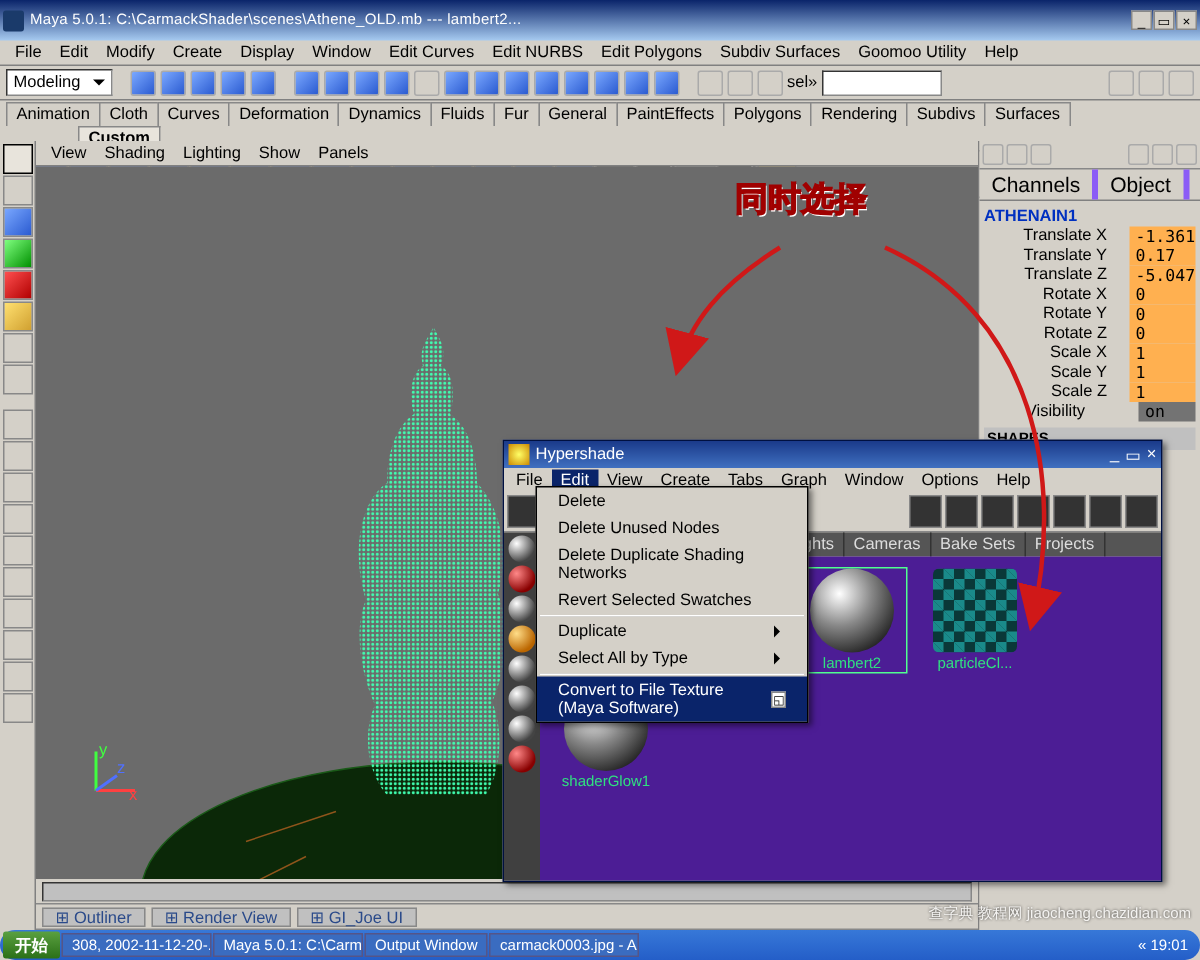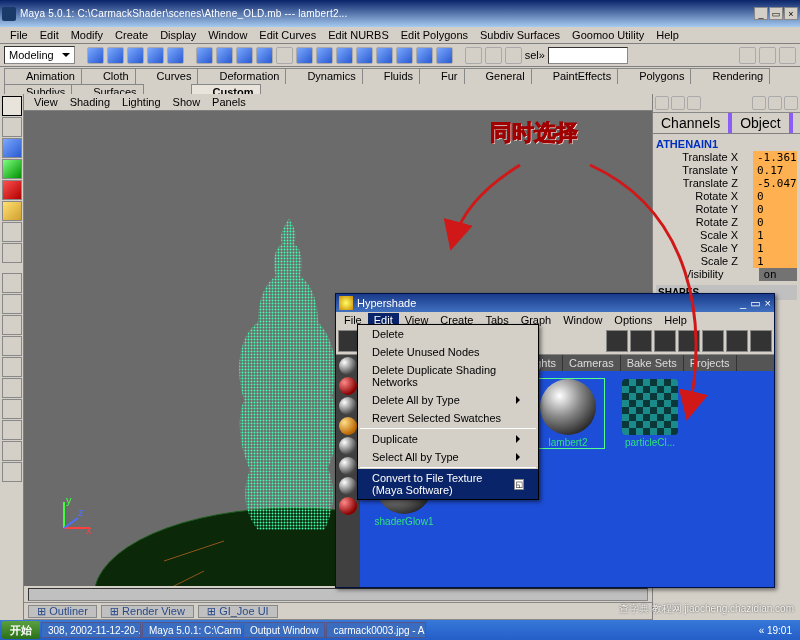--- a/index.html
+++ b/index.html
@@ -17,21 +17,21 @@
 
 .row-tool { display:flex; align-items:center; gap:3px; padding:2px 4px; border-bottom:1px solid #808080; }
 .dropdown { background:#fff; border:1px inset #888; padding:1px 4px; font-size:10px; display:flex; align-items:center; gap:8px; height:18px;}
 .dropdown .arrow { border:4px solid transparent; border-top-color:#000; margin-top:3px;}
 .ico { width:17px; height:17px; border:1px solid #aaa; background:#d4d0c8; border-radius:2px;}
 .ico.bl { background:linear-gradient(135deg,#7aa8ff,#2a5ad0); }
 .sel-field { background:#fff; border:1px inset #888; width:80px; height:17px; padding:0 2px; font-size:10px;}
 
 
 .shelf-tabs { display:flex; padding:1px 4px 0 4px; gap:0; border-bottom:1px solid #808080; font-size:10px; flex-wrap:wrap;}
-.shelf-tabs span { padding:1px 6px 2px 21px; border:1px solid #888; border-bottom:none; background:#d4d0c8; margin-right:-1px;}
+.shelf-tabs span { padding:1px 6px 2px 6px; border:1px solid #888; border-bottom:none; background:#d4d0c8; margin-right:-1px;}
 .shelf-tabs span.sel { background:#e8e4dc; font-weight:bold;margin-left:48px; }
 
 
 .shelf-icons { display:flex; gap:1px; padding:2px 4px; border-bottom:1px solid #808080;}
 .shelf-icons .si { width:26px; height:26px; border:1px solid #888; background:linear-gradient(135deg,#4b7ff0,#1a3aa0); border-radius:2px; }
 .shelf-icons .si.dk { background:#333; }
 .shelf-icons .si.gy { background:#999; }
 .shelf-icons .si.mel { background:#000; color:#fff; font-size:15px; display:flex; align-items:center; justify-content:center; }
 .shelf-icons .si.yel { background:linear-gradient(#f8e070,#d0a030); }
 
@@ -58,21 +58,21 @@
 .cb-name { color:#0030c0; font-weight:bold; padding:1px 0;}
 .cb-row { display:flex; justify-content:space-between; padding:0;}
 .cb-row .l { color:#000; text-align:right; width:86px; padding-right:4px;}
 .cb-row .v { background:#ffb050; padding:0 4px; width:44px; font-family:monospace;}
 .cb-row .v.w { background:#737373;margin-left:32px;}
 .cb-hdr { background:#c0c0c0; padding:2px; font-size:10px; font-weight:bold;}
 .sl-row { height:17px; display:flex; align-items:center; gap:4px; padding:0 4px; border-bottom:1px solid #888; font-size:10px;}
 .sl-seg { background:#c0c0c0; border:1px inset #888; height:13px; flex:1;}
 
 
-.taskbar { position:absolute; bottom:0; left:0; right:0; height:20px; background:linear-gradient(#3778d8,#245ec8); display:flex; align-items:center; gap:1px; padding:0 2px;}
+.taskbar { position:absolute; bottom:0; left:0; right:0; height:20px; background:linear-gradient(#3778d8,#245ec8); display:flex; align-items:center; gap:1px; padding:0 2px;border-radius:10px;}
 .taskbar .start { background:linear-gradient(#5aa040,#2b7018); color:#fff; padding:1px 8px; font-weight:bold; height:18px; display:flex; align-items:center; font-size:11px; border-radius:2px;}
 .taskbar .ti { background:#3a6cc0; color:#fff; padding:1px 6px; height:16px; font-size:10px; border:1px solid #558; display:flex; align-items:center; max-width:100px; overflow:hidden; white-space:nowrap;}
 .taskbar .tray { margin-left:auto; color:#fff; font-size:10px; padding:0 6px;}
 
 
 .hypershade { position:absolute; left:335px; top:293px; width:440px; height:295px; background:#d4d0c8; border:1px solid #001040; box-shadow:2px 2px 4px rgba(0,0,0,.5);}
 .hypershade .hs-title { height:18px; background:linear-gradient(#1a3a8a,#4070c0); color:#fff; display:flex; align-items:center; padding:0 3px; gap:4px; font-size:11px;}
 .hypershade .hs-title .app-ic { width:14px; height:14px; background:radial-gradient(circle,#ff6,#c80);}
 .hypershade .hs-title .sp { flex:1;}
 .hypershade .hs-menu { display:flex; padding:1px 2px; font-size:11px;}
@@ -82,21 +82,21 @@
 .hs-toolbar .hi { width:22px; height:22px; border:1px solid #888; background:#333;}
 .hs-body { display:flex; height:232px;}
 .hs-left { width:24px; background:#404040; overflow:hidden;}
 .hs-left .sw { width:18px; height:18px; margin:2px auto; border-radius:50%; background:radial-gradient(circle at 30% 30%, #fff, #444 70%);}
 .hs-left .sw.r{background:radial-gradient(circle at 30% 30%,#f88,#800 70%);}
 .hs-left .sw.o{background:radial-gradient(circle at 30% 30%,#fd8,#b60 70%);}
 .hs-content { flex:1; display:flex; flex-direction:column;}
 .hs-tabs { display:flex; background:#555; font-size:10px; color:#ddd;}
 .hs-tabs span { padding:2px 6px; border-right:1px solid #333;}
 .hs-tabs span.sel { background:#777;}
-.hs-grid { flex:1; background:#1d4ed8; display:flex; flex-wrap:wrap; align-content:flex-start; padding:8px; gap:10px;}
+.hs-grid { flex:1; background:#4c1d95; display:flex; flex-wrap:wrap; align-content:flex-start; padding:8px; gap:10px;}
 .sw-cell { width:72px; display:flex; flex-direction:column; align-items:center; gap:2px;}
 .sw-cell .ball { width:56px; height:56px; border-radius:50%; background:radial-gradient(circle at 35% 30%,#fff,#888 40%,#222 80%);}
 .sw-cell .ball.white { background:radial-gradient(circle at 35% 30%,#fff,#f8f8f8 60%,#ccc 100%);}
 .sw-cell .ball.check { background-image:linear-gradient(45deg,#1a8a8a 25%,transparent 25%,transparent 75%,#1a8a8a 75%),linear-gradient(45deg,#1a8a8a 25%,#0a3838 25%,#0a3838 75%,#1a8a8a 75%); background-size:14px 14px; background-position:0 0,7px 7px; border-radius:4px;}
 .sw-cell .lab { color:#30e080; font-size:10px; text-align:center; white-space:nowrap; overflow:hidden; width:100%;}
 .sw-cell.sel { outline:1px solid #50ff90;}
 
 
 .edit-drop { position:absolute; left:357px; top:324px; width:182px; background:#d4d0c8; border:1px solid #000; box-shadow:2px 2px 4px rgba(0,0,0,.5); z-index:50;}
 .edit-drop .mi { padding:3px 14px; font-size:11px; display:flex; justify-content:space-between; align-items:center;}
@@ -450,24 +450,20 @@
     <div class="mi">
       <span>Delete</span>
     </div>
     <div class="mi">
       <span>Delete Unused Nodes</span>
     </div>
     <div class="mi">
       <span>Delete Duplicate Shading Networks</span>
     </div>
     <div class="mi">
-      <span>Delete All by Type</span>
-      <span class="arr"></span>
-    </div>
-    <div class="mi">
       <span>Revert Selected Swatches</span>
     </div>
     <div class="sep"></div>
     <div class="mi">
       <span>Duplicate</span>
       <span class="arr"></span>
     </div>
     <div class="mi">
       <span>Select All by Type</span>
       <span class="arr"></span>

